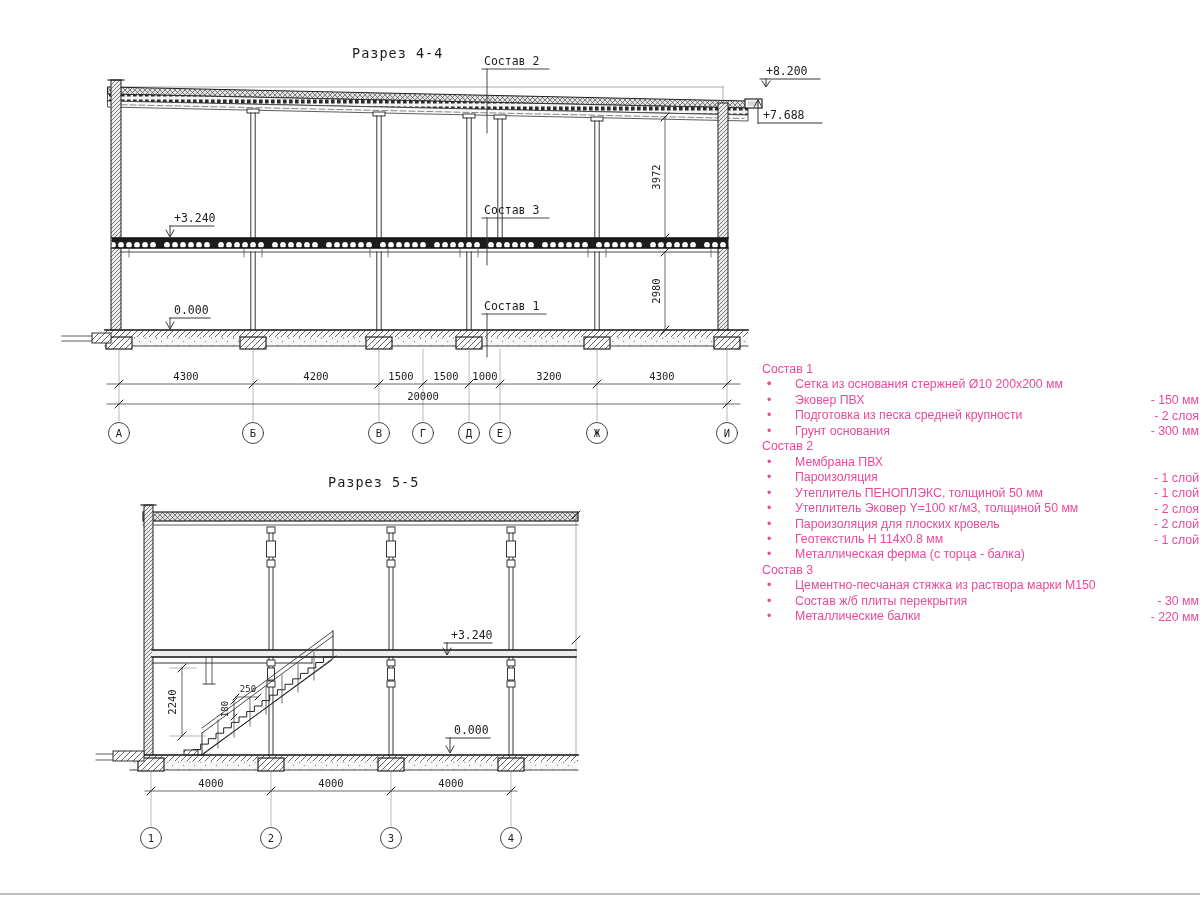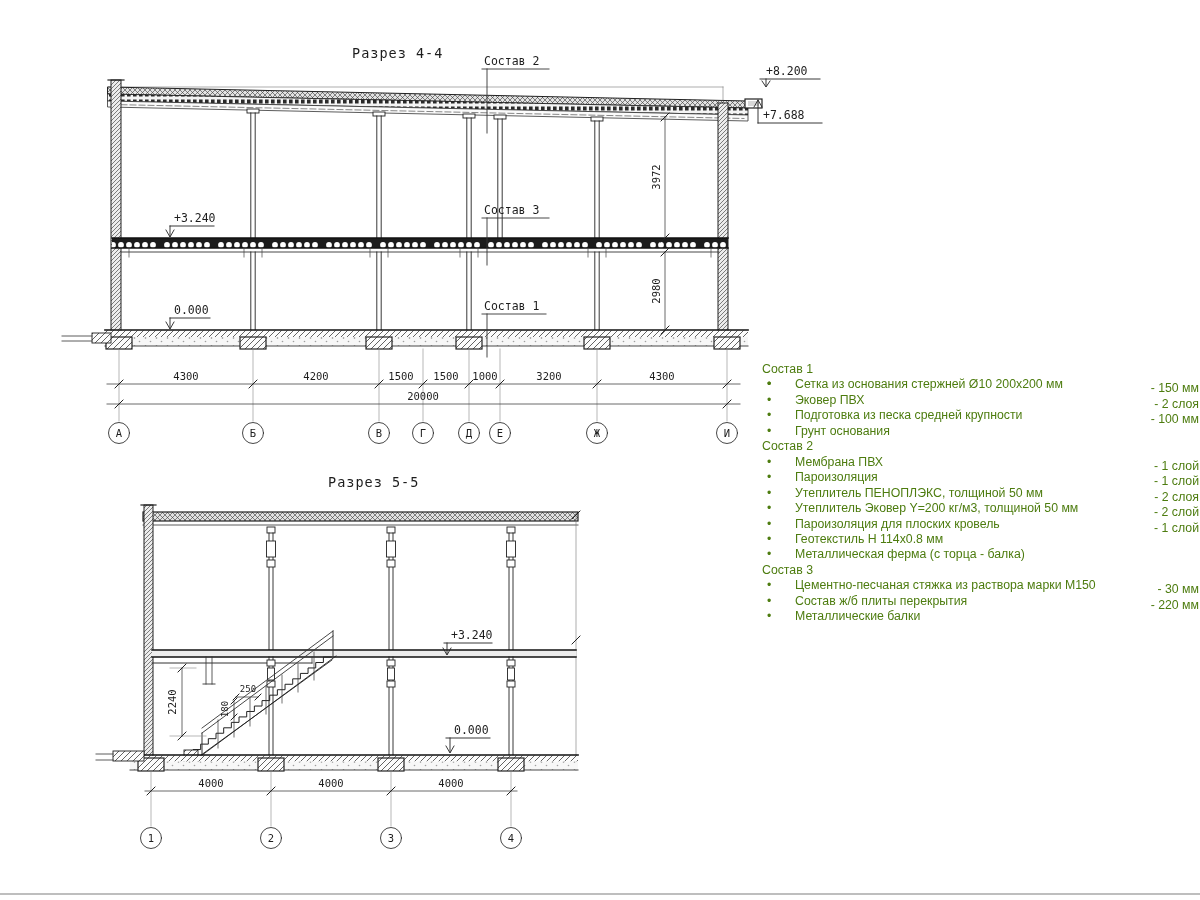--- a/index.html
+++ b/index.html
@@ -1,28 +1,28 @@
 <!DOCTYPE html>
 <html><head>
 <meta charset="utf-8">
 <style>
   html,body{margin:0;padding:0;background:#fff;}
   #sheet{position:relative;width:1200px;height:900px;background:#ffffff;overflow:hidden;
-         font-family:"Liberation Sans",sans-serif;color:#4d7c0f;}
+         font-family:"Liberation Sans",sans-serif;color:#ec4899;}
   svg text{font-family:"DejaVu Sans Mono",monospace;fill:#1d1d1d;}
   .t-title{font-size:13.5px;letter-spacing:1px;}
   .t-dim{font-size:10.5px;}
   .t-dim-s{font-size:9px;}
   .t-lbl{font-size:11.5px;}
   
   #comp{position:absolute;left:762px;top:362px;width:437px;font-size:12.3px;line-height:15.45px;}
   .comp-h{white-space:nowrap;}
   .comp-row{position:relative;padding-left:33px;white-space:nowrap;}
   .comp-row .blt{position:absolute;left:5px;top:0;}
-  .comp-row .qty{position:absolute;right:0px;top:4px;background:#fff;padding-left:4px;}
+  .comp-row .qty{position:absolute;right:0px;top:16px;background:#fff;padding-left:4px;}
 </style>
 </head>
 <body>
 
 <div id="sheet">
 
 <svg width="1200" height="900" viewBox="0 0 1200 900">
   <defs>
     <pattern id="xh" width="5" height="5" patternUnits="userSpaceOnUse">
       <rect width="5" height="5" fill="#e2e2e2"></rect>
@@ -410,28 +410,28 @@
 
   <line x1="0" y1="894" x2="1200" y2="894" stroke="#a9a9a9" stroke-width="1.5"></line>
 </svg>
 
 
 <div id="comp">
   <div class="comp-h">Состав 1</div>
   <div class="comp-row"><span class="blt">•</span><span class="qty">- 150 мм</span></div>
   <div class="comp-row"><span class="blt">•</span><span>Сетка из основания стержней Ø10 200х200 мм</span><span class="qty"></span></div>
   <div class="comp-row"><span class="blt">•</span><span>Эковер ПВХ</span><span class="qty">- 2 слоя</span></div>
-  <div class="comp-row"><span class="blt">•</span><span>Подготовка из песка средней крупности</span><span class="qty">- 100 мм</span></div>
+  <div class="comp-row"><span class="blt">•</span><span>Подготовка из песка средней крупности</span><span class="qty">- 300 мм</span></div>
   <div class="comp-row"><span class="blt">•</span><span>Грунт основания</span><span class="qty"></span></div>
 
   <div class="comp-h">Состав 2</div>
   <div class="comp-row"><span class="blt">•</span><span>Мембрана ПВХ</span><span class="qty">- 1 слой</span></div>
   <div class="comp-row"><span class="blt">•</span><span>Пароизоляция</span><span class="qty">- 1 слой</span></div>
   <div class="comp-row"><span class="blt">•</span><span>Утеплитель ПЕНОПЛЭКС, толщиной 50 мм</span><span class="qty">- 2 слоя</span></div>
-  <div class="comp-row"><span class="blt">•</span><span>Утеплитель Эковер Y=200 кг/м3, толщиной 50 мм</span><span class="qty">- 2 слой</span></div>
+  <div class="comp-row"><span class="blt">•</span><span>Утеплитель Эковер Y=100 кг/м3, толщиной 50 мм</span><span class="qty">- 2 слой</span></div>
   <div class="comp-row"><span class="blt">•</span><span>Пароизоляция для плоских кровель</span><span class="qty">- 1 слой</span></div>
   <div class="comp-row"><span class="blt">•</span><span>Геотекстиль Н 114х0.8 мм</span><span class="qty"></span></div>
   <div class="comp-row"><span class="blt">•</span><span>Металлическая ферма (с торца - балка)</span><span class="qty"></span></div>
 
   <div class="comp-h">Состав 3</div>
   <div class="comp-row"><span class="blt">•</span><span>Цементно-песчаная стяжка из раствора марки М150</span><span class="qty">- 30 мм</span></div>
   <div class="comp-row"><span class="blt">•</span><span>Состав ж/б плиты перекрытия</span><span class="qty">- 220 мм</span></div>
   <div class="comp-row"><span class="blt">•</span><span>Металлические балки</span><span class="qty"></span></div>
 </div>
 

